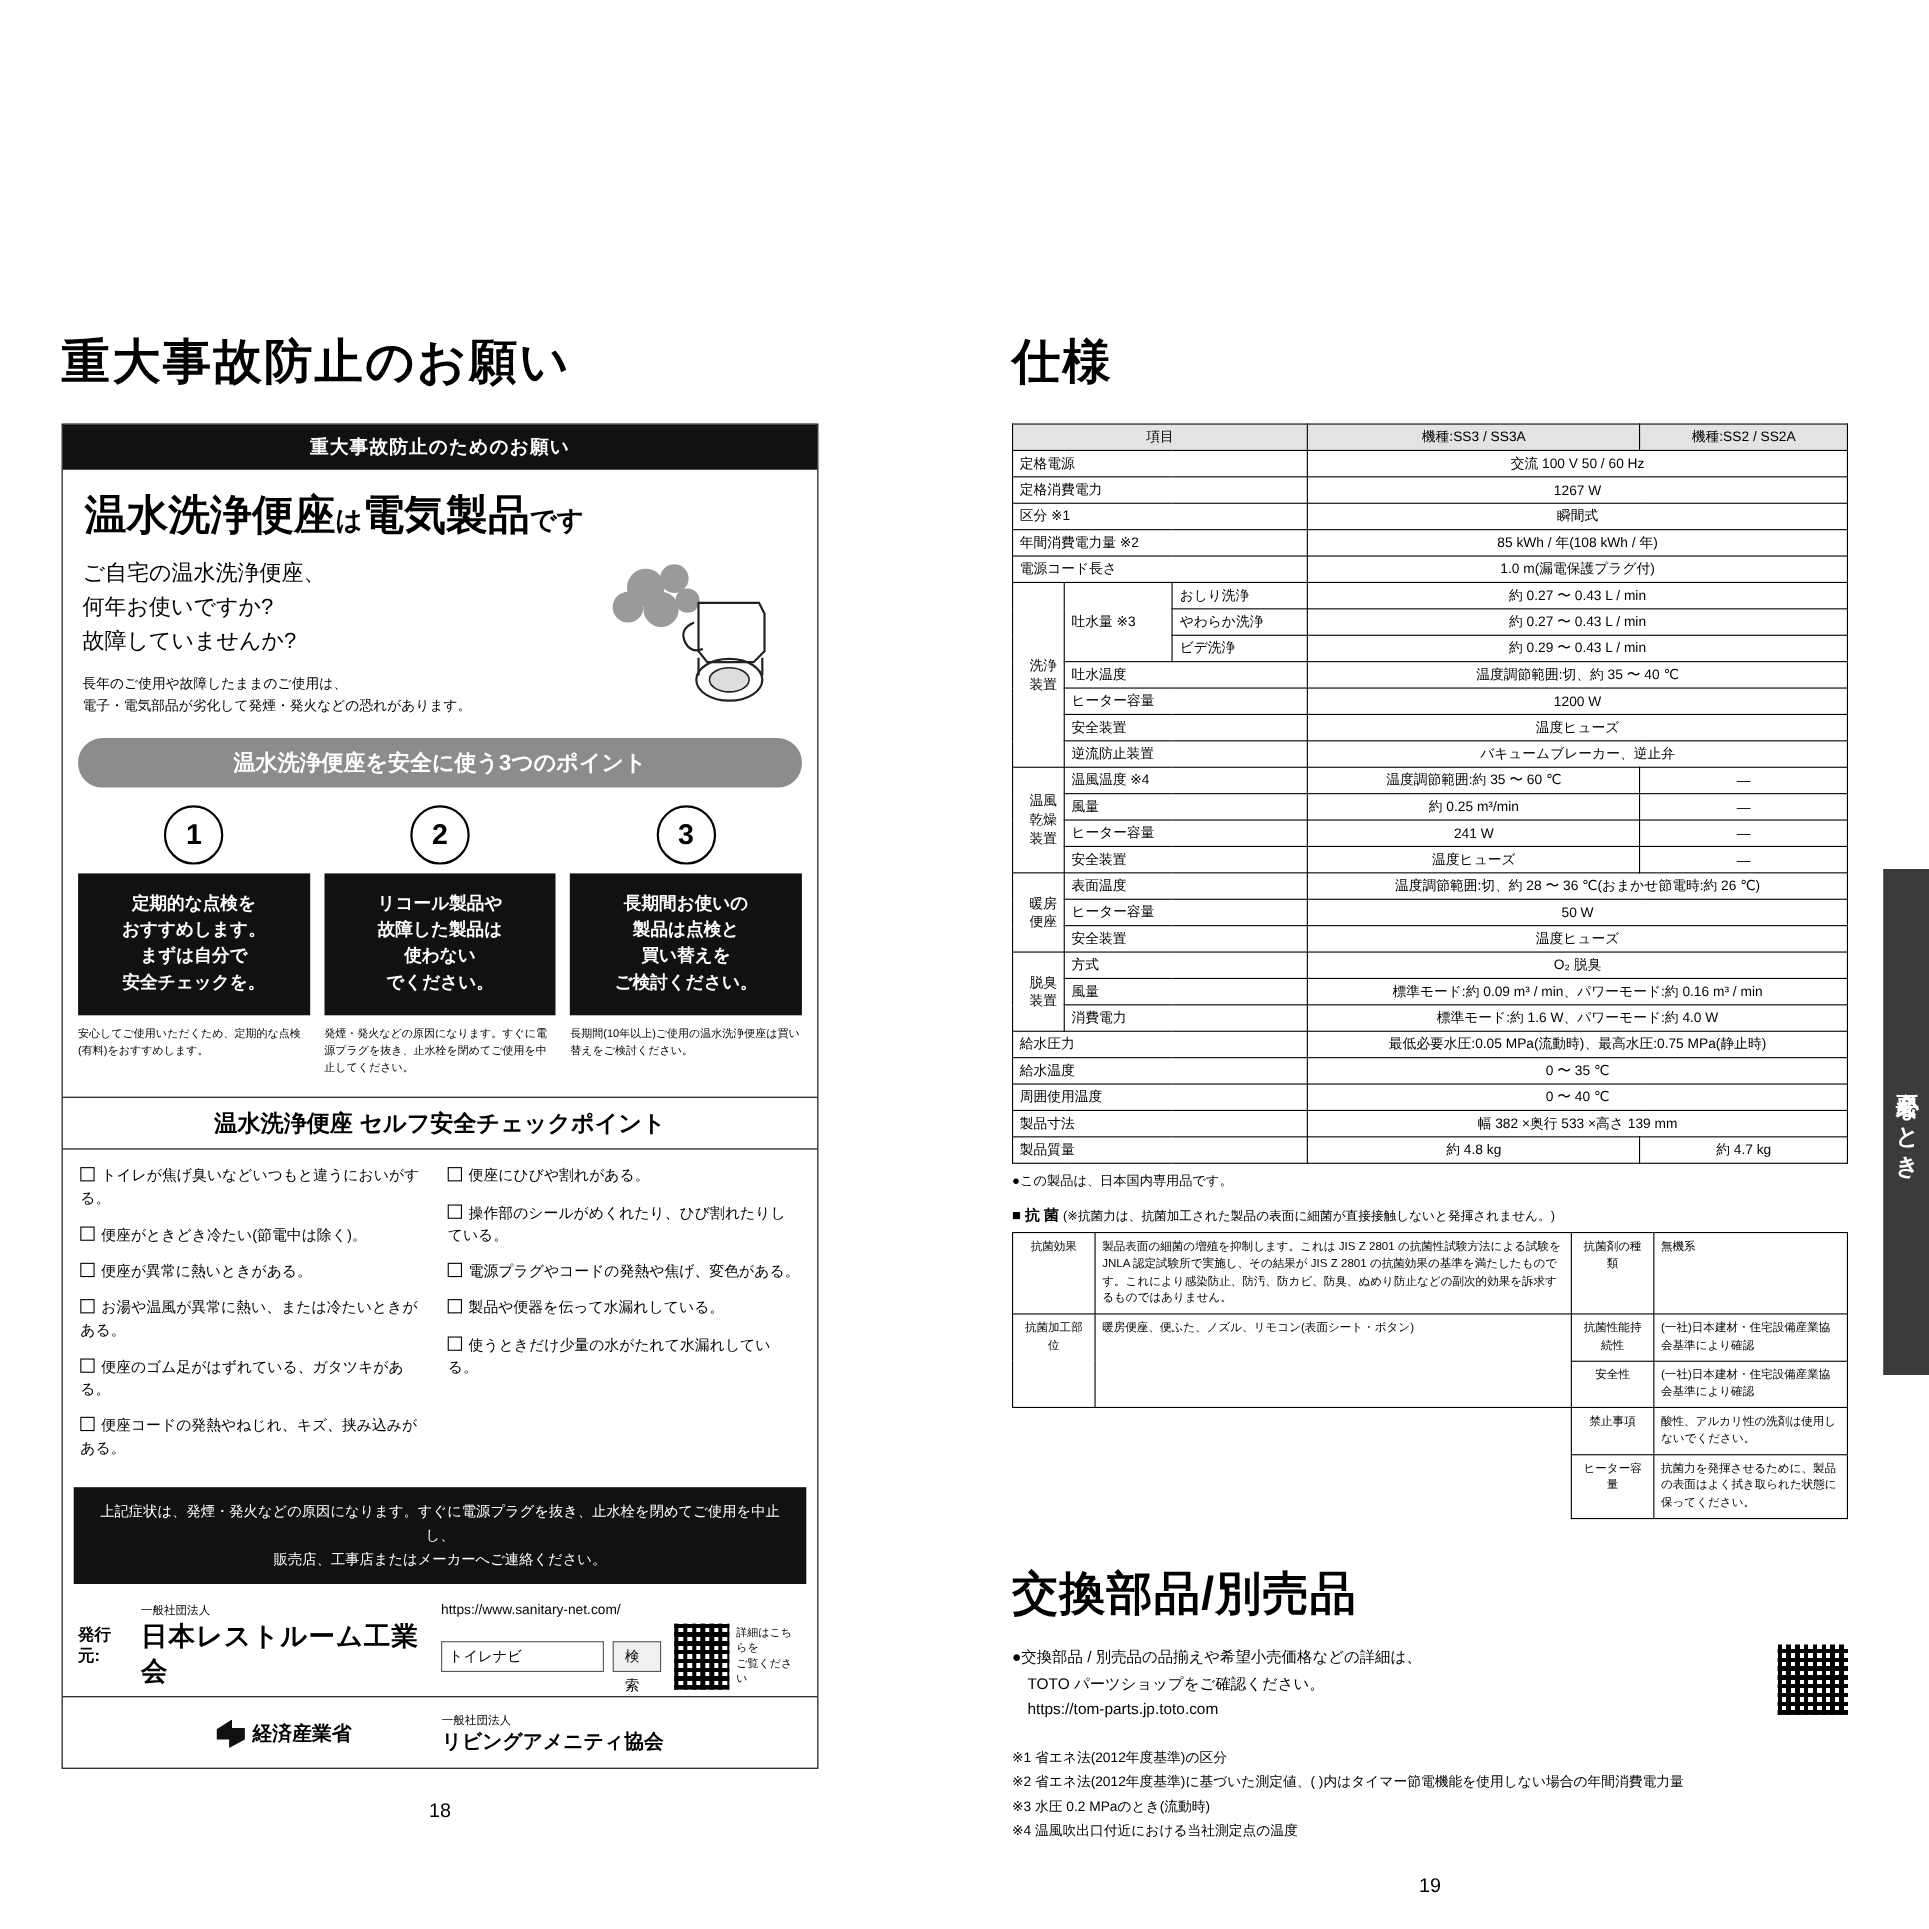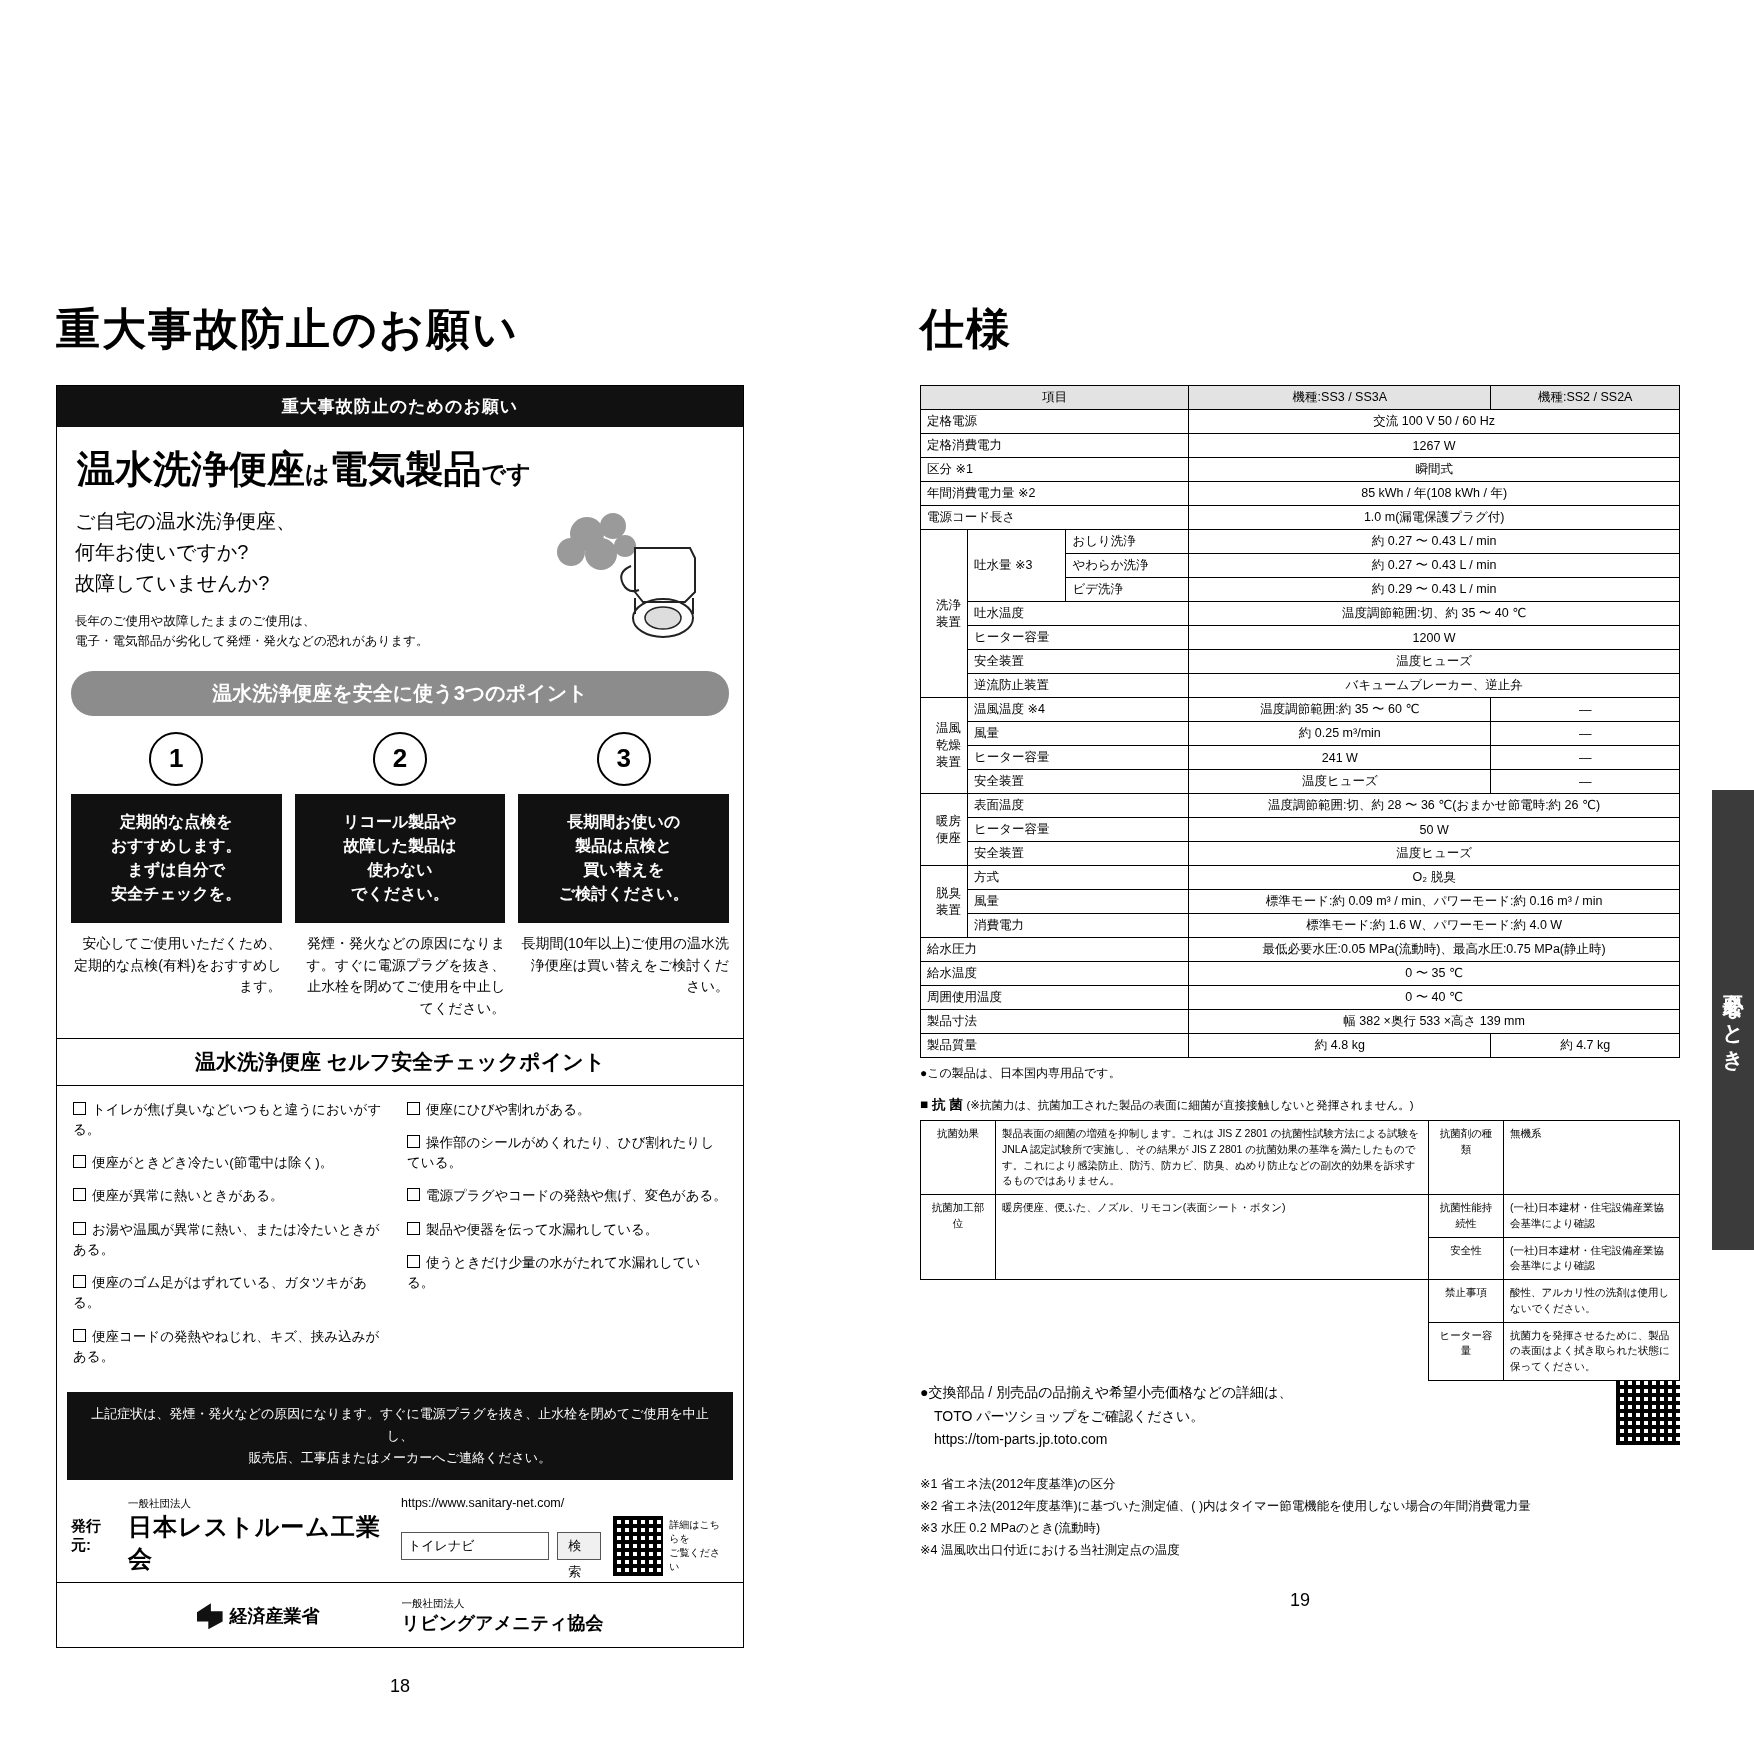--- a/index.html
+++ b/index.html
@@ -45,21 +45,21 @@
   .point{width:32%;}
   .circ{
     width:50px;height:50px;border:2px solid #000;border-radius:50%;
     margin:0 auto 8px auto;font-size:26px;text-align:center;line-height:48px;font-weight:bold;
   }
   .point-box{
     background:#111;color:#fff;font-size:16px;font-weight:bold;line-height:1.5;
     text-align:center;padding:12px 6px;min-height:105px;
     display:flex;align-items:center;justify-content:center;
   }
-  .point-note{font-size:14px;line-height:1.55;margin-top:10px;text-align:right;}
+  .point-note{font-size:10px;line-height:1.55;margin-top:10px;}
 
   .check-head{
     border-top:1px solid #000;border-bottom:1px solid #000;
     text-align:center;font-size:21px;font-weight:bold;padding:9px 0;margin:18px 0 0 0;
   }
   .check-cols{display:flex;padding:14px 16px 8px 16px;}
   .check-col{flex:1;}
   .check-col.r{padding-left:14px;}
   .check-item{font-size:13.5px;line-height:1.5;margin-bottom:13px;}
   .cb{display:inline-block;width:11px;height:11px;border:1px solid #000;margin-right:6px;vertical-align:-1px;}
@@ -428,20 +428,21 @@
     </tr>
     <tr>
       <td style="border:none"></td>
           <td style="border:none"></td>
       <td class="k">ヒーター容量</td>
       <td>抗菌力を発揮させるために、製品の表面はよく拭き取られた状態に保ってください。</td>
     </tr>
   </tbody>
     </table>
 
+  <h1 class="parts">交換部品/別売品</h1>
 
   <div class="parts-row">
     <div class="parts-text" style="white-space:pre-line">●交換部品 / 別売品の品揃えや希望小売価格などの詳細は、
 　TOTO パーツショップをご確認ください。
 　https://tom-parts.jp.toto.com</div>
     <div class="qr2"></div>
   </div>
 
   <div class="foot-notes">
     <div>※1 省エネ法(2012年度基準)の区分</div>

